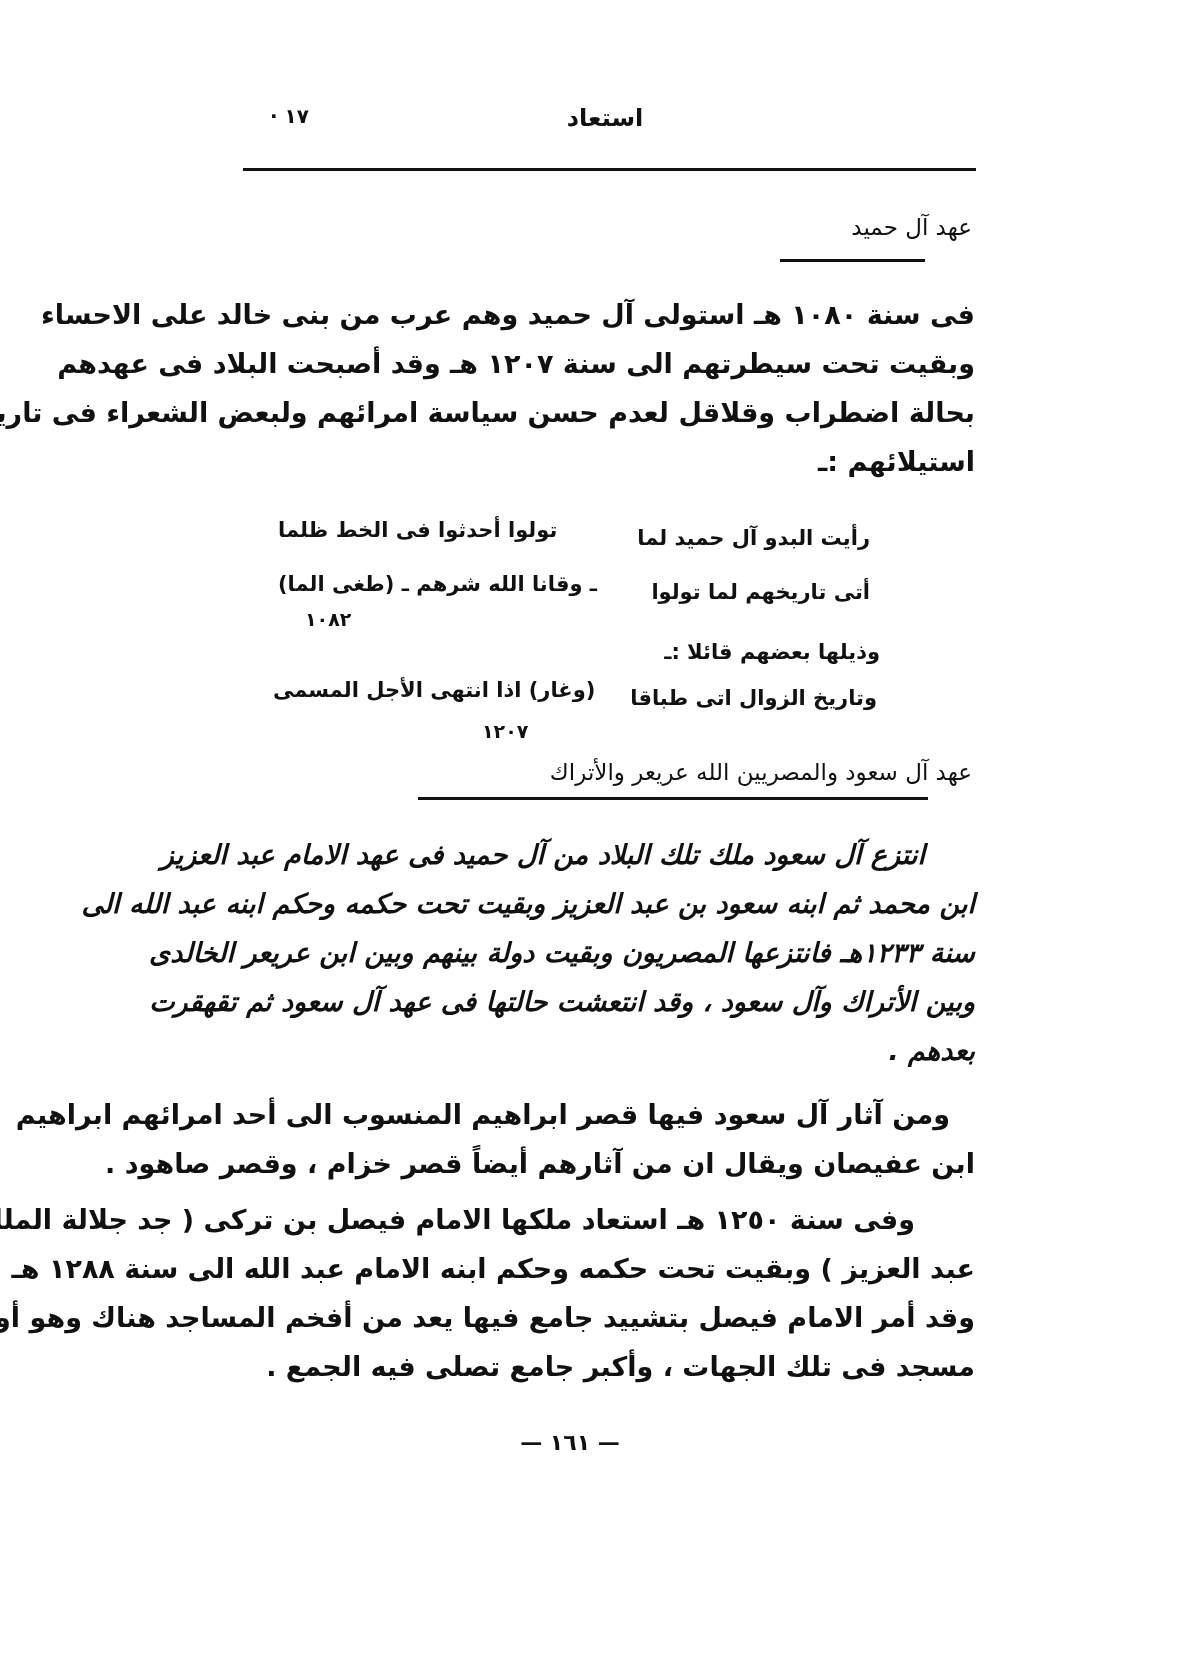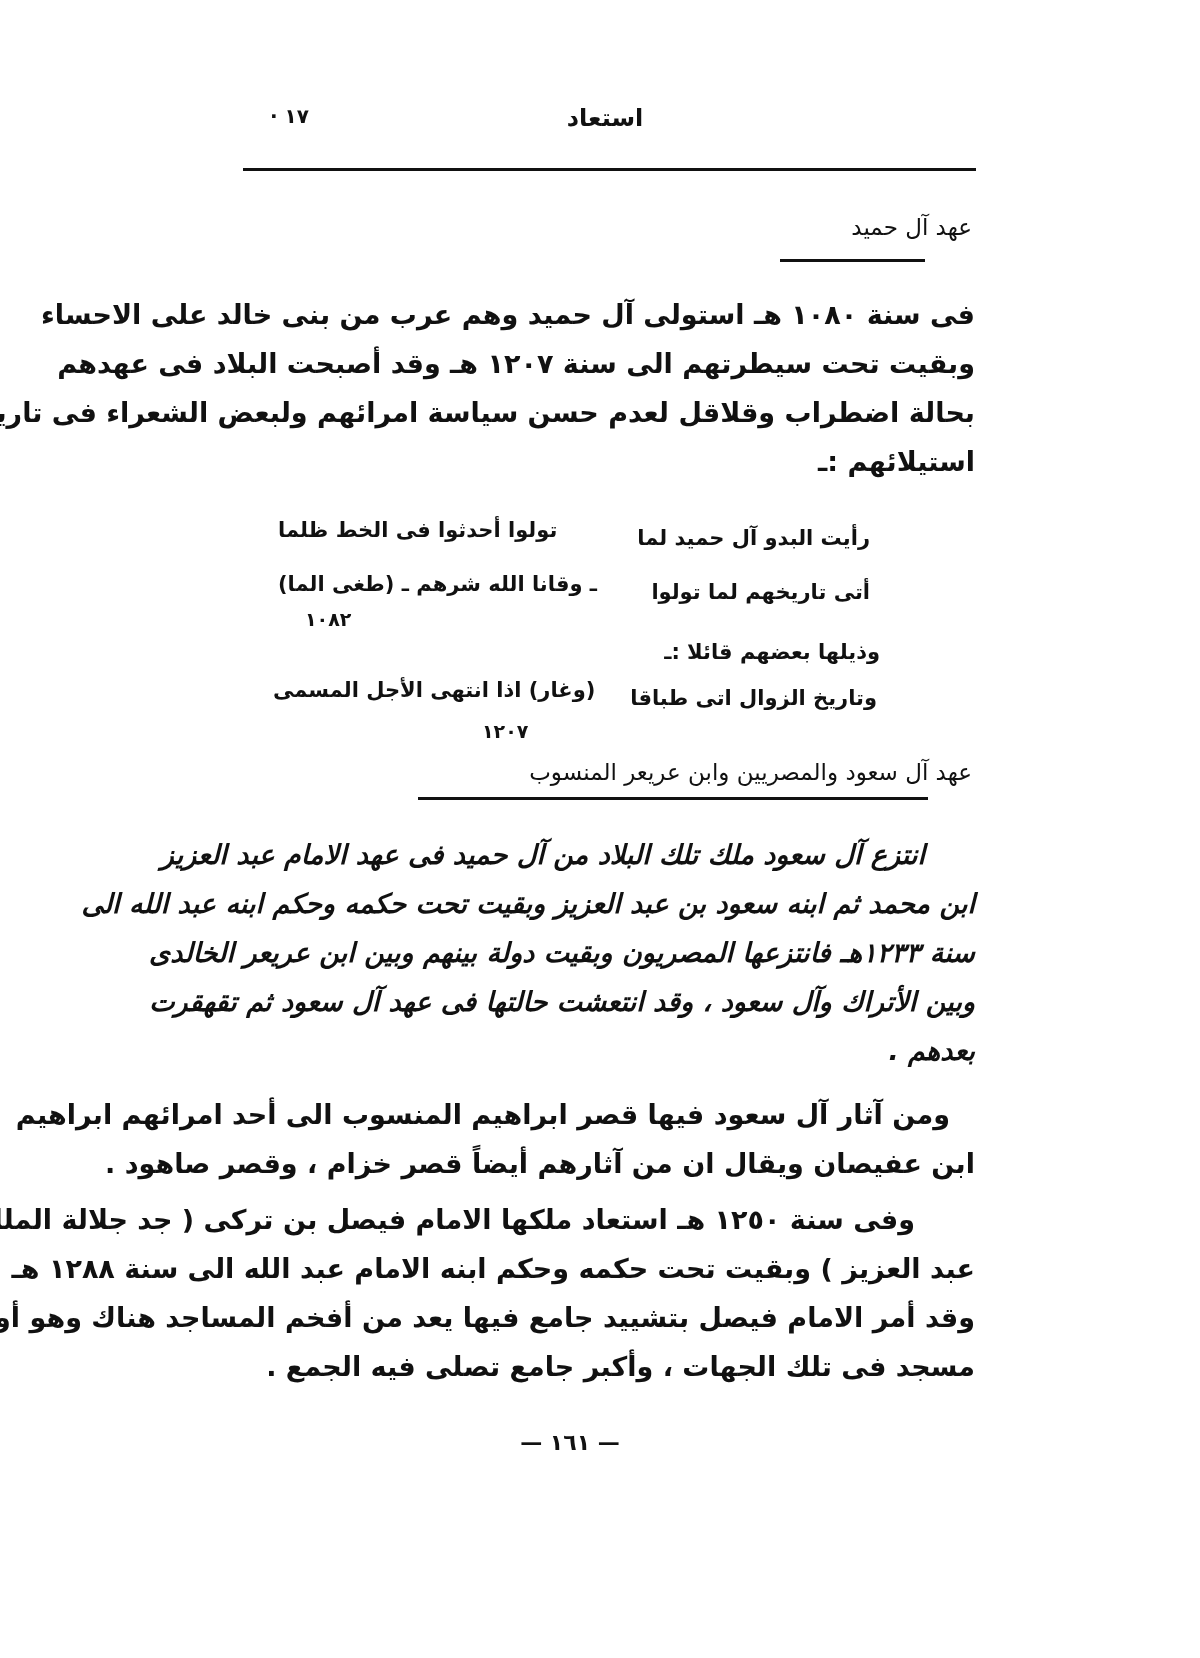--- a/index.html
+++ b/index.html
@@ -161,21 +161,21 @@
   <div class="verse" style="left:500px; width:380px; top:622px; text-align:right;">
     <span class="hemistich-right">وذيلها بعضهم قائلا :ـ</span>
   </div>
 
   <div class="verse" style="left:265px; width:612px; top:668px;">
     <span class="hemistich-right">وتاريخ الزوال اتى طباقا</span>
     <span class="hemistich-left">(وغار) اذا انتهى الأجل المسمى</span>
   </div>
   <div class="verse-year" style="left:482px; top:708px;margin-top:12px;">١٢٠٧</div>
 
-  <div class="heading" style="right:228px; top:752px;">عهد آل سعود والمصريين وابن عريعر المنسوب</div>
+  <div class="heading" style="right:228px; top:752px;">عهد آل سعود والمصريين الله عريعر والأتراك</div>
   <div class="heading-rule" style="left:418px; top:797px; width:510px;"></div>
 
   <div class="para" style="top:830px;font-style:italic;">
     <span class="para-line" style="padding-right:50px;">انتزع آل سعود ملك تلك البلاد من آل حميد فى عهد الامام عبد العزيز</span>
     <span class="para-line">ابن محمد ثم ابنه سعود بن عبد العزيز وبقيت تحت حكمه وحكم ابنه عبد الله الى</span>
     <span class="para-line">سنة ١٢٣٣هـ فانتزعها المصريون وبقيت دولة بينهم وبين ابن عريعر الخالدى</span>
     <span class="para-line">وبين الأتراك وآل سعود ، وقد انتعشت حالتها فى عهد آل سعود ثم تقهقرت</span>
     <span class="para-line last">بعدهم .</span>
   </div>
 

